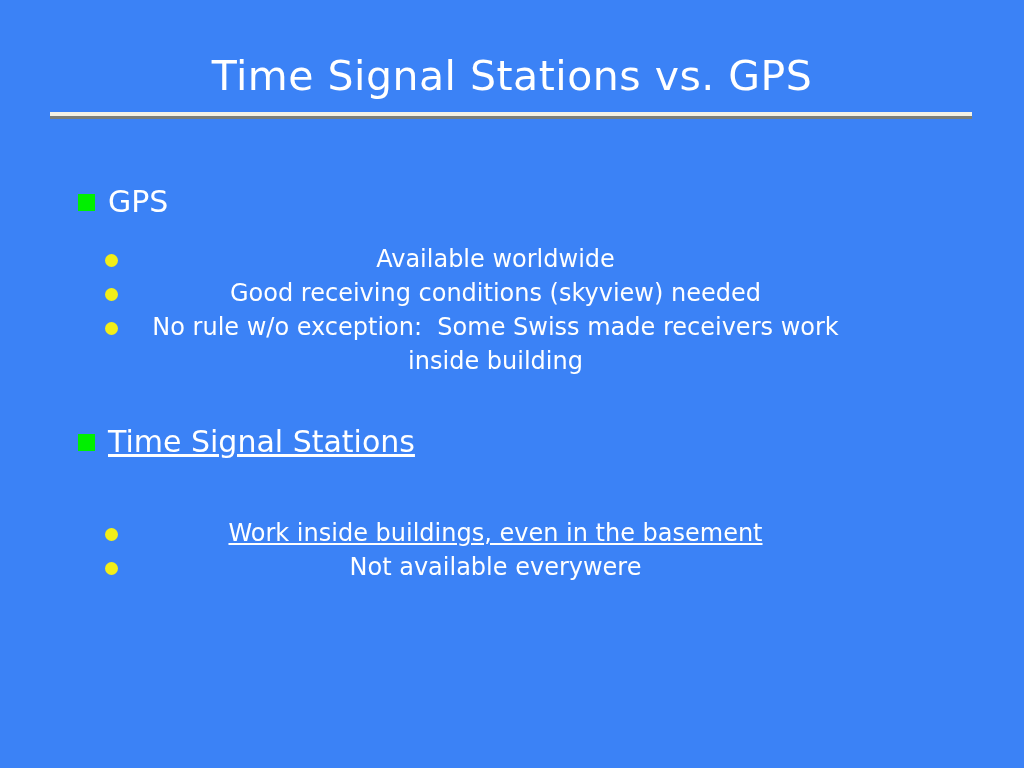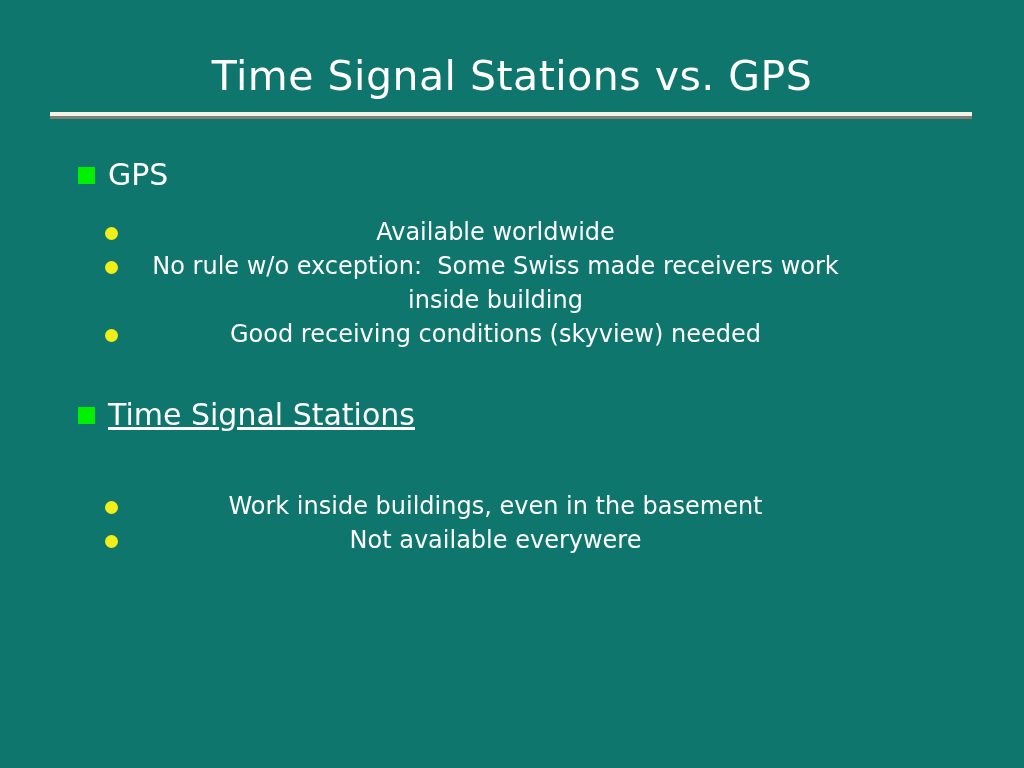--- a/index.html
+++ b/index.html
@@ -64,21 +64,21 @@
     top: 4px;
     width: 100%;
     height: 3px;
     background: #7b7f78;
   }
 
   
   #body-block {
     position: absolute;
     left: 0;
-    top: 153px;
+    top: 180px;
     width: 864px;
   }
 
   .group {
     position: relative;
   }
 
   
   .l1 {
     position: relative;
@@ -126,21 +126,21 @@
     white-space: pre-wrap;
   }
 
   .gap-sm { height: 18px; }
   .gap-md { height: 42px; }
   .gap-lg { height: 52px; }
 </style>
 </head>
 <body style="background: rgb(54, 105, 159);">
 
-<div id="slide" style="background: #0f766e;">
+<div id="slide" style="background: #3b82f6;">
 
   <div id="title-block">
     <div id="slide-title" style="color: rgb(255, 255, 255);">Time Signal Stations vs. GPS</div>
   </div>
 
   <div id="title-rule">
     <div class="rule-light" style="background: rgb(244, 242, 228);"></div>
     <div class="rule-shadow" style="background: rgb(123, 127, 120);"></div>
   </div>
 
@@ -155,44 +155,44 @@
 
       <div class="gap-sm"></div>
 
       <div class="l2">
         <span class="bullet-dot" style="background: rgb(242, 238, 24);"></span>
         <span class="l2-text" style="color: rgb(255, 255, 255);">Available worldwide</span>
       </div>
 
       <div class="l2">
         <span class="bullet-dot" style="background: rgb(242, 238, 24);"></span>
+        <span class="l2-text" style="color: rgb(255, 255, 255);">Good receiving conditions (skyview) needed</span>
+      </div>
+
+      <div class="l2">
+        <span class="bullet-dot" style="background: rgb(242, 238, 24);"></span>
         <span class="l2-text" style="color: rgb(255, 255, 255);">No rule w/o exception:  Some Swiss made receivers work inside building</span>
-      </div>
-
-      <div class="l2">
-        <span class="bullet-dot" style="background: rgb(242, 238, 24);"></span>
-        <span class="l2-text" style="color: rgb(255, 255, 255);">Good receiving conditions (skyview) needed</span>
       </div>
 
     </div>
 
     <div class="gap-md"></div>
 
     <div class="group">
 
       <div class="l1">
         <span class="bullet-square" style="background: rgb(0, 240, 0);"></span>
         <span class="l1-text" style="color: rgb(255, 255, 255); text-decoration: underline;">Time Signal Stations</span>
       </div>
 
       <div class="gap-lg"></div>
 
       <div class="l2">
         <span class="bullet-dot" style="background: rgb(242, 238, 24);"></span>
-        <span class="l2-text" style="color: rgb(255, 255, 255);">Work inside buildings, even in the basement</span>
+        <span class="l2-text" style="color: rgb(255, 255, 255); text-decoration: underline;">Work inside buildings, even in the basement</span>
       </div>
 
       <div class="l2">
         <span class="bullet-dot" style="background: rgb(242, 238, 24);"></span>
         <span class="l2-text" style="color: rgb(255, 255, 255); margin-top: 16px;">Not available everywere</span>
       </div>
 
     </div>
 
   </div>

